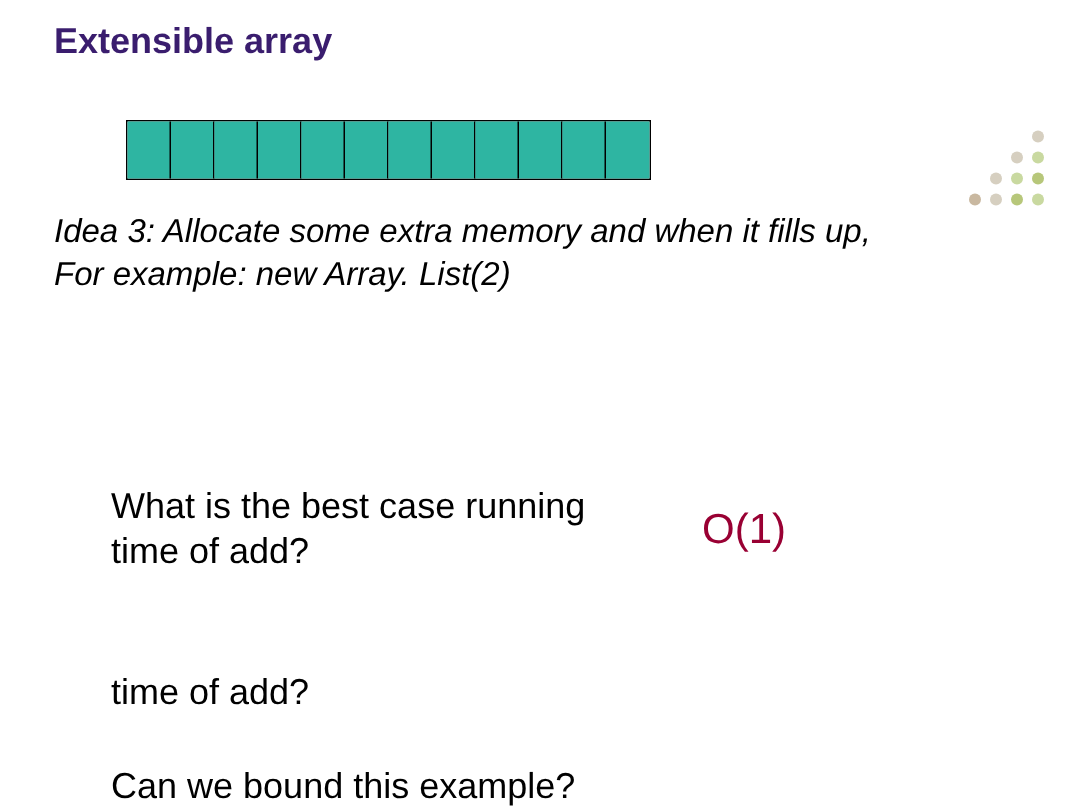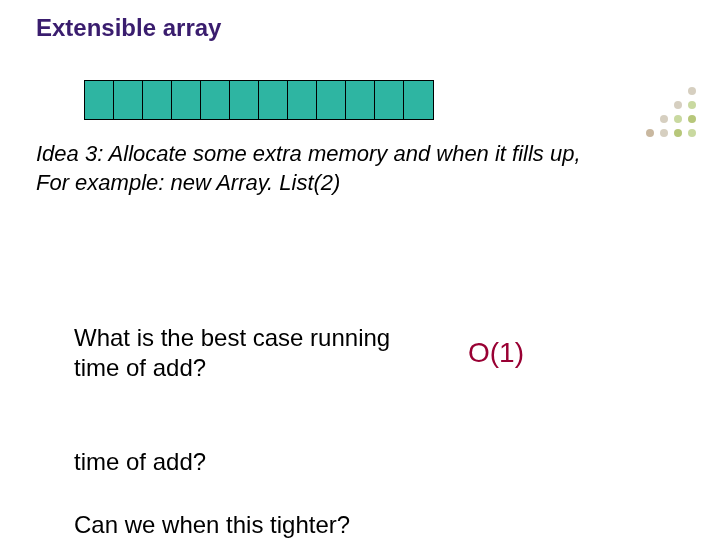--- a/index.html
+++ b/index.html
@@ -123,21 +123,21 @@
         <span>time of add?</span>
       </div>
       <div class="ans">O(1)</div>
     </div>
     <div class="qrow">
       <div class="qtext">
         <br>
         <span>time of add?</span>
       </div>
     </div>
-    <div class="q3">Can we when this tighter?</div>
+    <div class="q3">Can we bound this example?</div>
   </div>
 
   <div class="dots">
     <svg width="70" height="70">
       <circle cx="10" cy="55" r="4" fill="#c9b8a0"></circle>
       <circle cx="24" cy="55" r="4" fill="#d6cfc0"></circle>
       <circle cx="38" cy="55" r="4" fill="#b7c77a"></circle>
       <circle cx="52" cy="55" r="4" fill="#c9d9a0"></circle>
       <circle cx="24" cy="41" r="4" fill="#d6cfc0"></circle>
       <circle cx="38" cy="41" r="4" fill="#c9d9a0"></circle>

